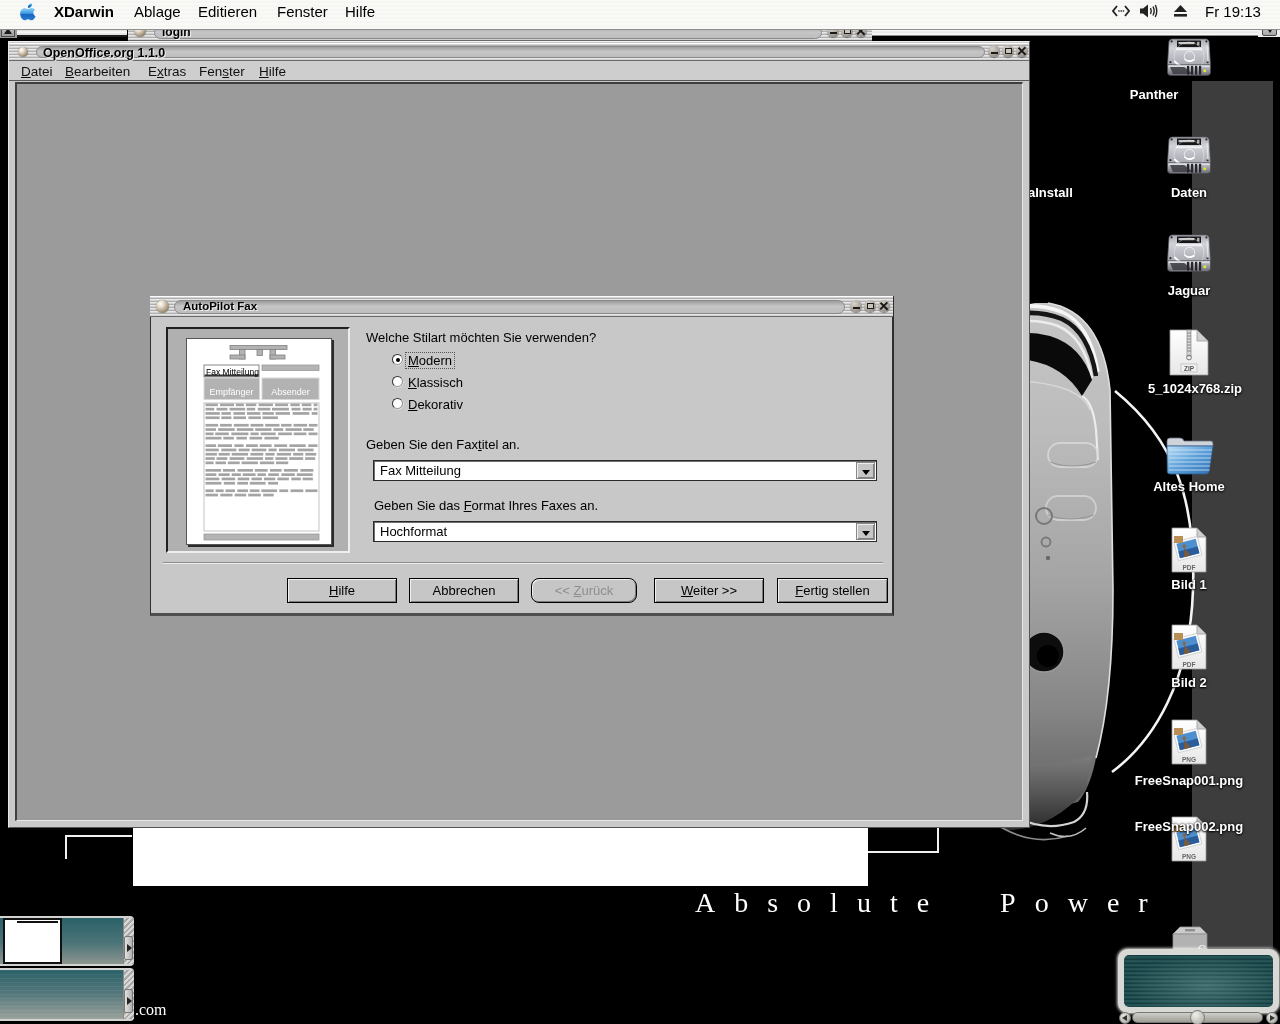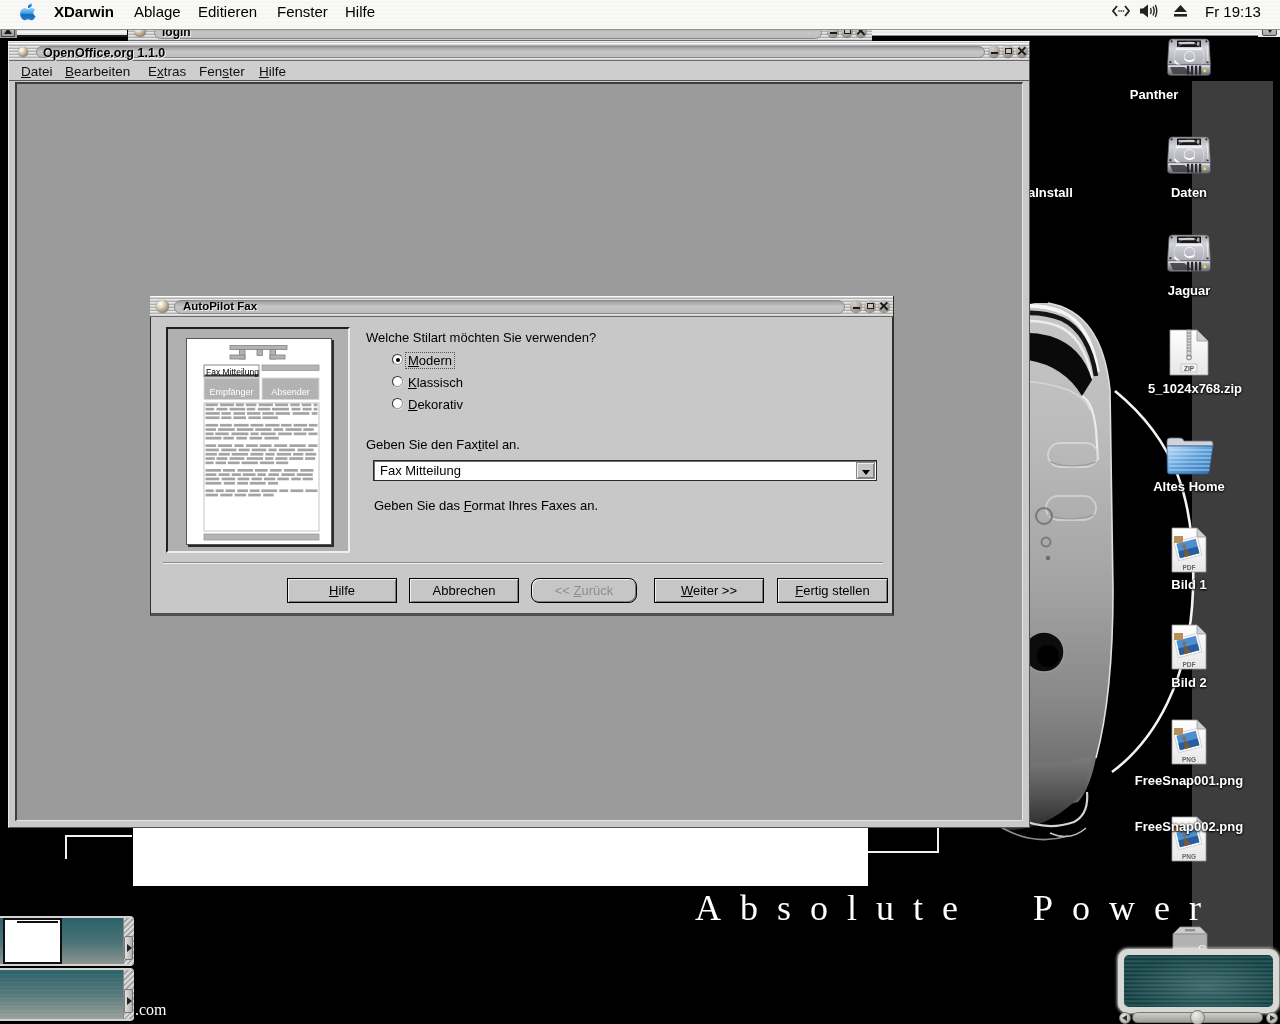--- a/index.html
+++ b/index.html
@@ -288,21 +288,21 @@
 <div class="abs" style="left:1118px;top:949px;width:161px;height:64px;z-index:6;background:#d8d8d4;border-radius:10px;box-shadow:0 0 3px 1px rgba(255,255,255,0.8);"></div>
 <div class="abs" style="left:1124px;top:955px;width:149px;height:52px;z-index:6;border-radius:5px;background:repeating-linear-gradient(180deg,#0d3336 0px,#2e5c5e 2px,#123f42 4px);"></div>
 <div class="abs" style="left:1124px;top:955px;width:149px;height:52px;z-index:6;border-radius:5px;background:radial-gradient(ellipse at 55% 60%, rgba(180,220,215,0.25), transparent 70%);"></div>
 <div class="abs" style="left:1132px;top:1012px;width:131px;height:11px;z-index:6;background:linear-gradient(#cfcfc9,#9e9e96);border:1px solid #777;border-radius:6px;"></div>
 <div class="abs" style="left:1119px;top:1012px;width:12px;height:12px;z-index:6;border-radius:50%;background:radial-gradient(circle at 35% 30%,#e8e8e2,#a2a29a);border:1px solid #777;"></div>
 <div class="abs" style="left:1121.5px;top:1014.5px;width:0;height:0;z-index:7;border-top:3.5px solid transparent;border-bottom:3.5px solid transparent;border-right:5px solid #333;"></div>
 <div class="abs" style="left:1266px;top:1012px;width:12px;height:12px;z-index:6;border-radius:50%;background:radial-gradient(circle at 35% 30%,#e8e8e2,#a2a29a);border:1px solid #777;"></div>
 <div class="abs" style="left:1270px;top:1014.5px;width:0;height:0;z-index:7;border-top:3.5px solid transparent;border-bottom:3.5px solid transparent;border-left:5px solid #333;"></div>
 <div class="abs" style="left:1190px;top:1010px;width:15px;height:15px;z-index:7;border-radius:50%;background:radial-gradient(circle at 35% 30%,#f0f0ea,#a8a8a0);border:1px solid #777;"></div>
 
-<div class="abs" style="left:695px;top:887px;z-index:1;color:#fff;font-family:'Liberation Serif',serif;font-size:36px;letter-spacing:19px;white-space:nowrap;transform:translateZ(0);text-align:right;">Absolute&nbsp;&nbsp;Power</div>
+<div class="abs" style="left:695px;top:887px;z-index:1;color:#fff;font-family:'Liberation Serif',serif;font-size:28px;letter-spacing:19px;white-space:nowrap;transform:translateZ(0);text-align:right;">Absolute&nbsp;&nbsp;Power</div>
 
 <div class="abs" style="left:133px;top:40px;width:735px;height:846px;background:#fff;z-index:3;"></div>
 
 <div class="abs" style="left:0px;top:23px;width:17px;height:15px;background:#9a9a9a;z-index:3;border-top:1px solid #666;"></div>
 <div class="abs" style="left:1px;top:24px;width:14px;height:13px;z-index:3;background:linear-gradient(#cfcfcf,#9e9e9e);border:1px solid #4a4a4a;"></div>
 <div class="abs" style="left:4px;top:28px;width:0;height:0;z-index:3;border-left:4px solid transparent;border-right:4px solid transparent;border-bottom:6px solid #1a1a1a;"></div>
 <div class="abs" style="left:17px;top:23px;width:110px;height:14px;z-index:3;background:repeating-linear-gradient(180deg,#ffffff 0px,#dcdcda 2px,#f6f6f4 4px);border-top:1px solid #777;border-bottom:2px solid #1c1c1c;"></div>
 
 <div class="abs tbar" style="left:128px;top:23px;width:744px;height:18px;z-index:3;"></div>
 <div class="abs pill" style="left:154px;top:25.5px;width:668px;height:13px;z-index:3;"></div>
@@ -542,20 +542,26 @@
 
   <div class="abs lbl" style="left:215px;top:141px;">Geben Sie den Fax<u>t</u>itel an.</div>
   <div class="abs combo" style="left:222px;top:164px;">
       <span>Fax Mitteilung</span>
       <div class="cbtn">
         <i></i>
       </div>
     </div>
 
   <div class="abs lbl" style="left:223px;top:202px;">Geben Sie das <u>F</u>ormat Ihres Faxes an.</div>
+  <div class="abs combo" style="left:222px;top:225px;">
+      <span>Hochformat</span>
+      <div class="cbtn">
+        <i></i>
+      </div>
+    </div>
 
   <div class="abs" style="left:12px;top:266px;width:720px;height:2px;border-top:1px solid #8c8c8c;border-bottom:1px solid #efefef;"></div>
 
   <div class="abs btn3d dbtn" style="left:136px;width:110px;"><u>H</u>ilfe</div>
   <div class="abs btn3d dbtn" style="left:258px;width:110px;">Abbrechen</div>
   <div class="abs btn3d dbtn" style="left:380px;width:106px;color:#8e8e8e;border-radius:8px;">&lt;&lt; <u>Z</u>urück</div>
   <div class="abs btn3d dbtn" style="left:503px;width:110px;"><u>W</u>eiter &gt;&gt;</div>
   <div class="abs btn3d dbtn" style="left:626px;width:111px;"><u>F</u>ertig stellen</div>
 </div>
 

